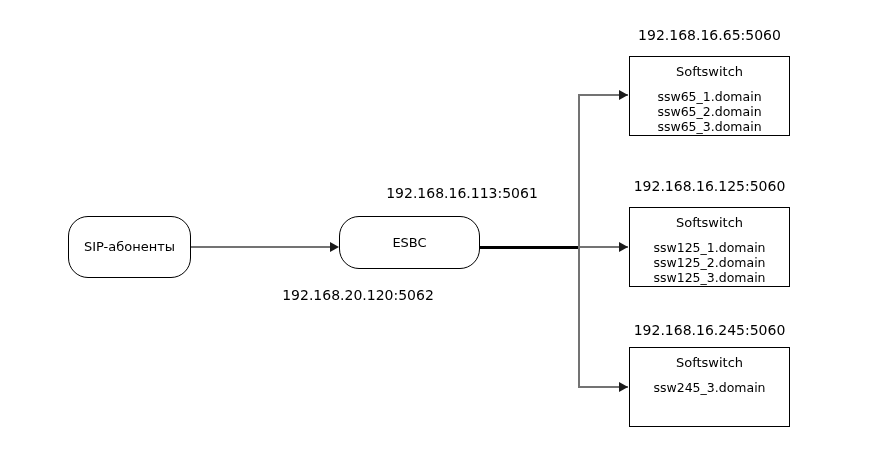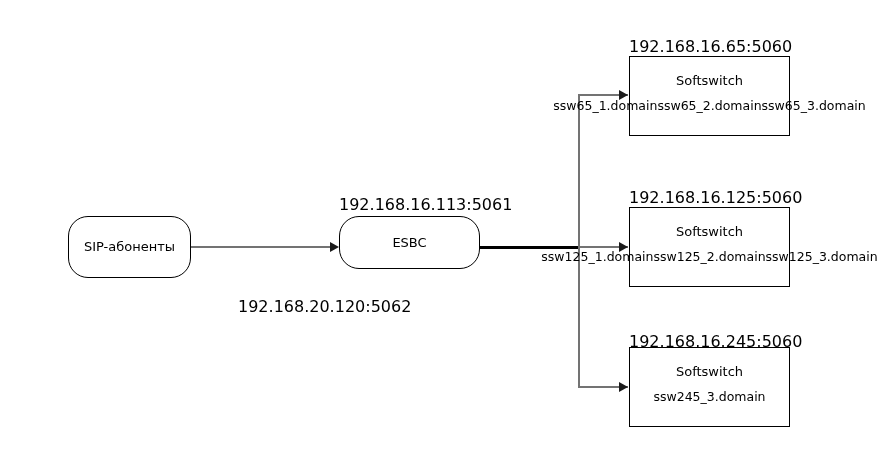--- a/index.html
+++ b/index.html
@@ -39,45 +39,45 @@
     text-align: center;
     color: #000000;
     white-space: nowrap;
   }
 
   
   .node-box.stacked {
     display: flex;
     flex-direction: column;
     align-items: center;
-    padding-top: 16px;
+    padding-top: 7px;
   }
   .node-box.stacked .node-title {
     margin-bottom: 9px;
   }
   .domain-list {
     display: flex;
-    flex-direction: row;
+    flex-direction: column;
     align-items: center;
   }
   .domain-line {
     font-size: 12.5px;
     line-height: 15px;
     color: #000000;
     white-space: nowrap;
   }
 
   
   .edge-label {
     position: absolute;
-    font-size: 16px;
+    font-size: 14px;
     line-height: 15px;
     color: #000000;
     white-space: nowrap;
-    margin-top: 11px;
+    text-align: center;
   }
 
   
   .conn {
     position: absolute;
     background: #737373;
   }
   .conn.h { height: 2px; }
   .conn.v { width: 2px; }
   .conn.thick-h {

